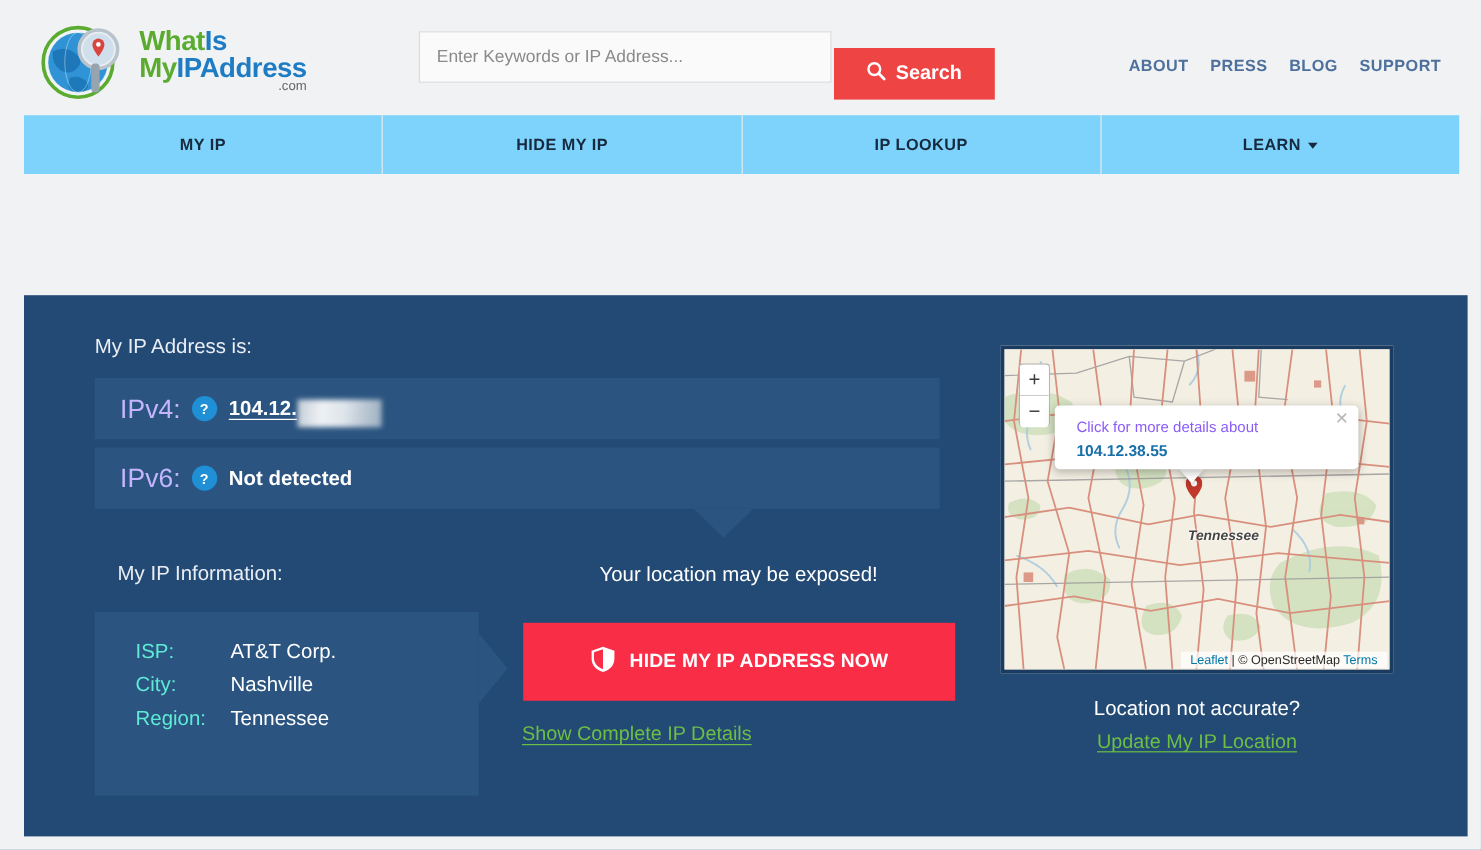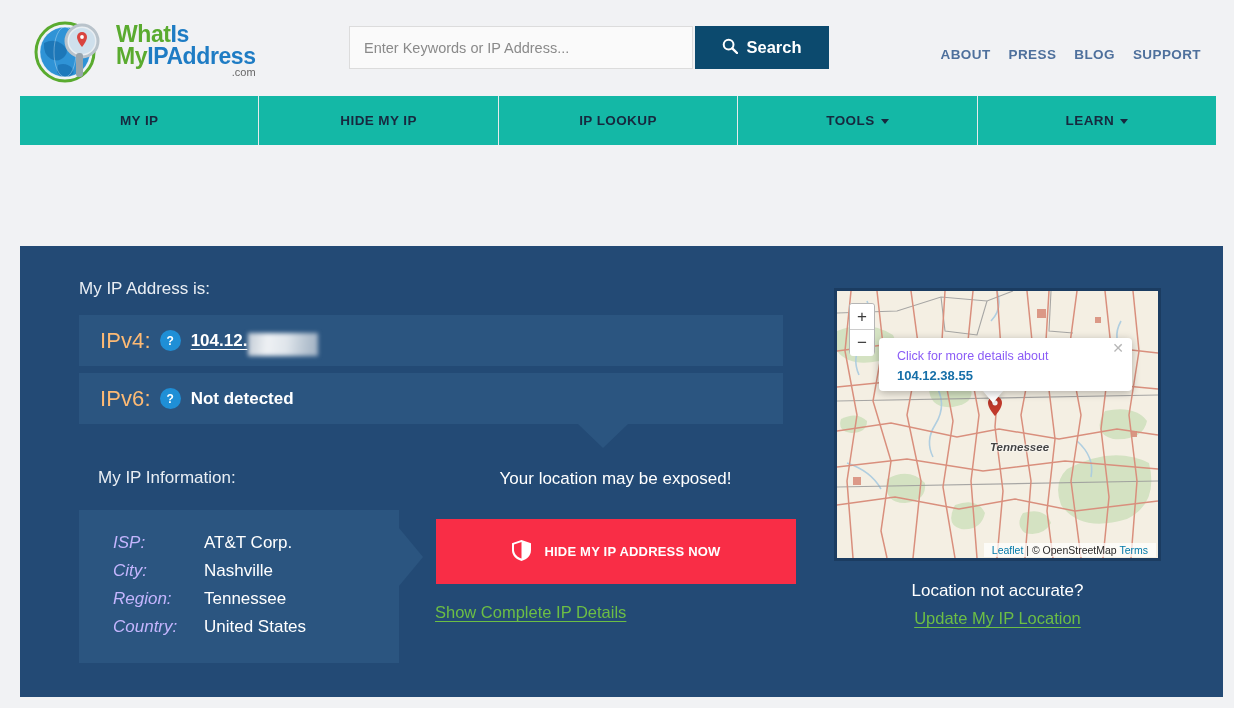--- a/index.html
+++ b/index.html
@@ -46,42 +46,42 @@
   }
   .search-input {
     border: none; outline: none; background: transparent;
     width: 100%; height: 100%;
     padding: 0 14px;
     font-family: "Liberation Sans", sans-serif;
     font-size: 14.5px; color: #555;
   }
   .search-input::placeholder { color: #8a8a8a; }
   .search-btn {
-    position: absolute; left: 695px; top: 26px;
+    position: absolute; left: 695px; top: 40px;
     width: 134px; height: 43px;
-    background: #0c4a6e; border: none; cursor: pointer;
+    background: #ef4444; border: none; cursor: pointer;
     color: #fff; font-family: "Liberation Sans", sans-serif;
     font-size: 16.5px; font-weight: bold;
     display: flex; align-items: center; justify-content: center; gap: 8px;
   }
 
   .toplinks {
     position: absolute; right: 33px; top: 47px;
     display: flex; gap: 18px;
   }
   .toplink {
     color: #4e709c; font-size: 13.5px; font-weight: bold;
     letter-spacing: 0.4px; text-decoration: none; cursor: pointer;
   }
 
   
   .navbar {
     position: absolute; left: 20px; top: 96px;
     width: 1196px; height: 49px;
-    background: #14b8a6;
+    background: #7dd3fc;
     display: flex;
   }
   .navitem {
     flex: 1; height: 49px;
     display: flex; align-items: center; justify-content: center; gap: 6px;
     border-right: 1px solid #e7e9ec;
     color: #17293f; font-size: 13.5px; font-weight: bold;
     letter-spacing: 0.4px; cursor: pointer;
   }
   .navitem:last-child { border-right: none; }
@@ -108,21 +108,21 @@
   .ip-row {
     position: absolute; left: 79px;
     width: 704px; height: 51px;
     display: flex; align-items: center;
     padding-left: 21px;
     background: #2b5580;
   }
   .ip-row.r1 { top: 315px; }
   .ip-row.r2 { top: 373px; }
   .ip-label {
-    color: #fdba74; font-size: 22px; letter-spacing: 0.1px;
+    color: #c4b5fd; font-size: 22px; letter-spacing: 0.1px;
   }
   .qmark {
     width: 21px; height: 21px; border-radius: 50%;
     background: #1f8fd6; color: #fff;
     font-size: 12px; font-weight: bold;
     display: inline-flex; align-items: center; justify-content: center;
     margin: 0 10px 0 9px; cursor: pointer; flex: none;
   }
   .ip-value {
     color: #ffffff; font-size: 17px; font-weight: bold;
@@ -157,34 +157,34 @@
     position: absolute; left: 399px; top: 528px;
     width: 0; height: 0;
     border-top: 29px solid transparent;
     border-bottom: 29px solid transparent;
     border-left: 24px solid #2b5580;
   }
   .info-line {
     position: absolute; display: flex;
     color: #ffffff; font-size: 17px;
   }
-  .info-key { width: 79px; color: #c4b5fd; font-style: italic; }
-  .info-val { font-weight: normal; margin-left: 12px; }
+  .info-key { width: 79px; color: #5eead4; }
+  .info-val { font-weight: normal; }
 
   .exposed {
     position: absolute; left: 435px; top: 469px;
     width: 361px; text-align: center;
     color: #ffffff; font-size: 17px;
   }
   .hide-btn {
     position: absolute; left: 436px; top: 519px;
     width: 360px; height: 65px;
     background: #f92d46; border: none; cursor: pointer;
     color: #ffffff; font-family: "Liberation Sans", sans-serif;
-    font-size: 13px; font-weight: bold; letter-spacing: 0.2px;
+    font-size: 16px; font-weight: bold; letter-spacing: 0.2px;
     display: flex; align-items: center; justify-content: center; gap: 12px;
   }
   .show-details {
     position: absolute; left: 435px; top: 603px;
     width: 361px; text-align: left;
     color: #6cbe45; font-size: 16.5px;
     text-decoration: underline; text-underline-offset: 3px; cursor: pointer;
   }
 
   
@@ -325,24 +325,20 @@
   <div class="navitem">
     <span>MY IP</span>
   </div>
   <div class="navitem">
     <span>HIDE MY IP</span>
   </div>
   <div class="navitem">
     <span>IP LOOKUP</span>
   </div>
   <div class="navitem">
-    <span>TOOLS</span>
-    <span class="caret"></span>
-  </div>
-  <div class="navitem">
     <span>LEARN</span>
     <span class="caret"></span>
   </div>
 </div>
 
 <div class="panel"></div>
 
 <div class="lbl-myip">My IP Address is:</div>
 
 <div class="ip-row r1">
@@ -367,24 +363,20 @@
     <span class="info-key">ISP:</span>
     <span class="info-val">AT&amp;T Corp.</span>
   </div>
   <div class="info-line" style="left:34px; top:51px;">
     <span class="info-key">City:</span>
     <span class="info-val">Nashville</span>
   </div>
   <div class="info-line" style="left:34px; top:79px;">
     <span class="info-key">Region:</span>
     <span class="info-val">Tennessee</span>
-  </div>
-  <div class="info-line" style="left:34px; top:107px;">
-    <span class="info-key">Country:</span>
-    <span class="info-val">United States</span>
   </div>
 </div>
 <div class="infobox-arrow"></div>
 
 <div class="exposed">Your location may be exposed!</div>
 
 <button class="hide-btn">
   <span>
     <svg width="21" height="23" viewBox="0 0 21 23">
       <path d="M10.5 1 L20 4.2 V11 c0 6 -4.6 9.6 -9.5 11 C5.6 20.6 1 17 1 11 V4.2 Z" fill="#ffffff"></path>

